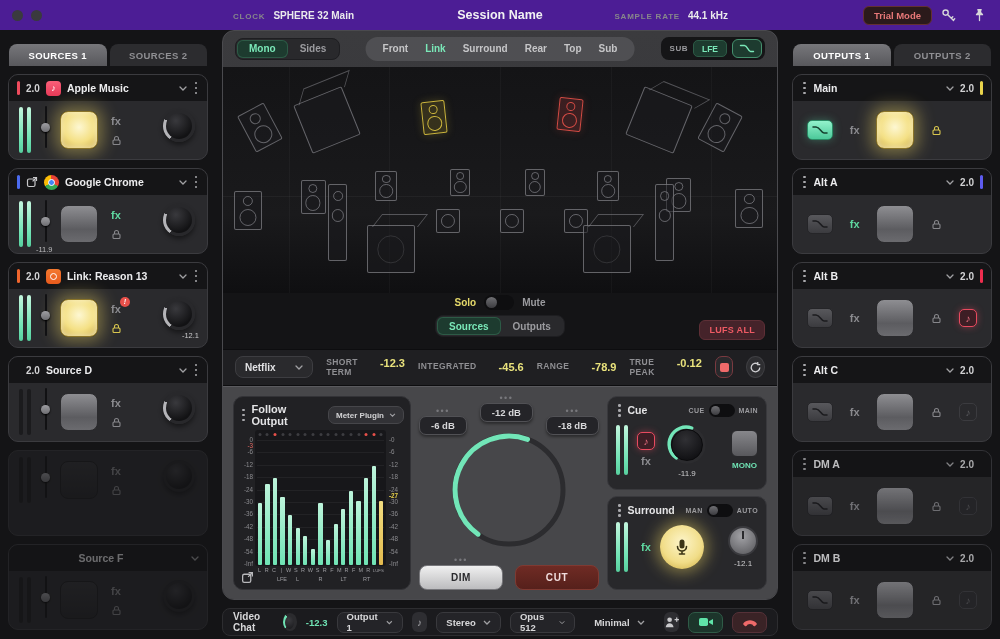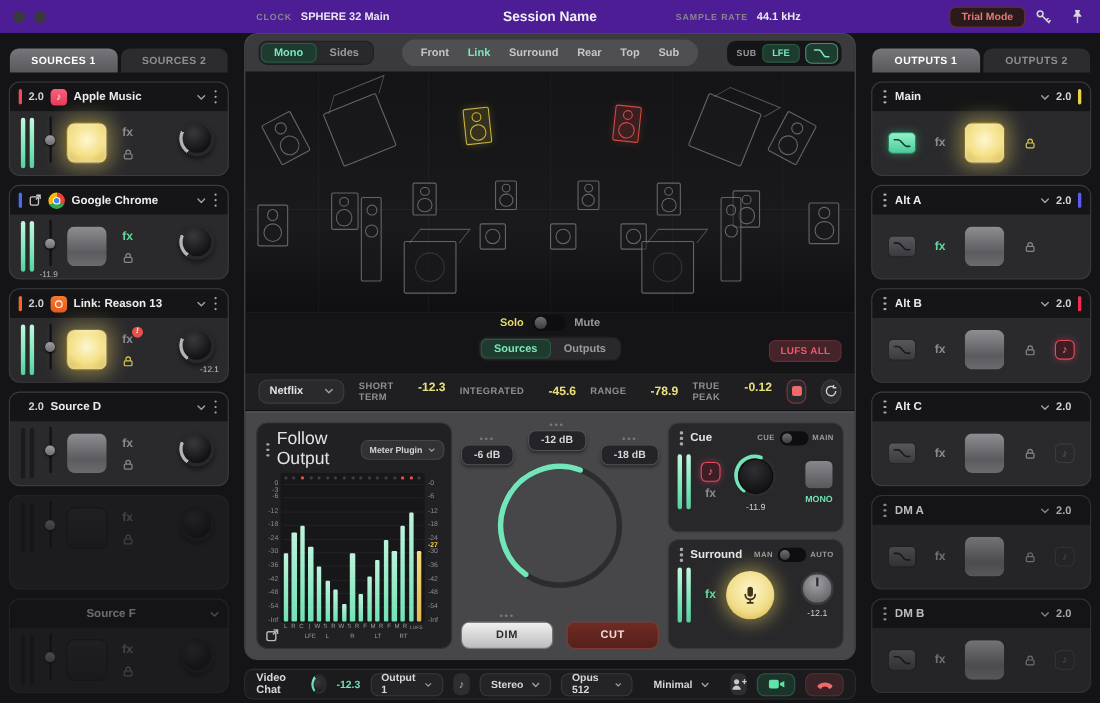--- a/index.html
+++ b/index.html
@@ -121,21 +121,21 @@
   .metric{display:flex;align-items:flex-start;gap:22px}
   .metric .ml{font-size:8.5px;font-weight:700;letter-spacing:.4px;color:#8f8f93}
   .metric .mv{font-size:11px;font-weight:700;color:#e9e27c}
   .stopbtn{margin-left:auto;width:22px;height:22px;border-radius:7px;background:#29292c;border:1px solid #7a3a40;display:flex;align-items:center;justify-content:center;cursor:pointer}
   .stopbtn i{width:9px;height:9px;border-radius:2px;background:#ef6a6a}
   .resetbtn{width:22px;height:22px;border-radius:50%;background:#2e2e31;border:1px solid #3f3f43;display:flex;align-items:center;justify-content:center;cursor:pointer}
 
   .lower{flex:1;background:#47474a;border-top:1px solid #5a5a5e;display:flex;gap:6px;padding:9px 10px}
   .meterpanel{width:178px;background:#212124;border:1px solid #333337;border-radius:10px;padding:6px;position:relative}
   .mp-head{display:flex;align-items:center;gap:5px;margin-bottom:3px}
-  .mp-title{font-size:16px;font-weight:400;color:#e4e4e6;flex:1}
+  .mp-title{font-size:11px;font-weight:700;color:#e4e4e6;flex:1}
   .mp-dd{background:#323236;border:1px solid #46464a;border-radius:7px;height:18px;display:flex;align-items:center;gap:5px;padding:0 7px;font-size:8px;font-weight:700;color:#d2d2d4;cursor:pointer}
   .mp-meter{display:flex;height:136px;margin-top:2px}
   .scalecol{width:15px;position:relative}
   .scalecol.r{width:18px}
   .scalecol span{position:absolute;right:2px;font-size:6.3px;color:#8b8b8f;line-height:6px}
   .scalecol.r span{left:3px;right:auto}
   .scalecol span.red{color:#e86a64}
   .scalecol span.hl{color:#e9d34b;font-weight:800}
   .barsarea{flex:1;position:relative;background:#17171a;border-radius:3px;display:flex;gap:2px;padding:0 2px}
   .gline{position:absolute;left:2px;right:2px;height:1px;background:rgba(255,255,255,.05)}

